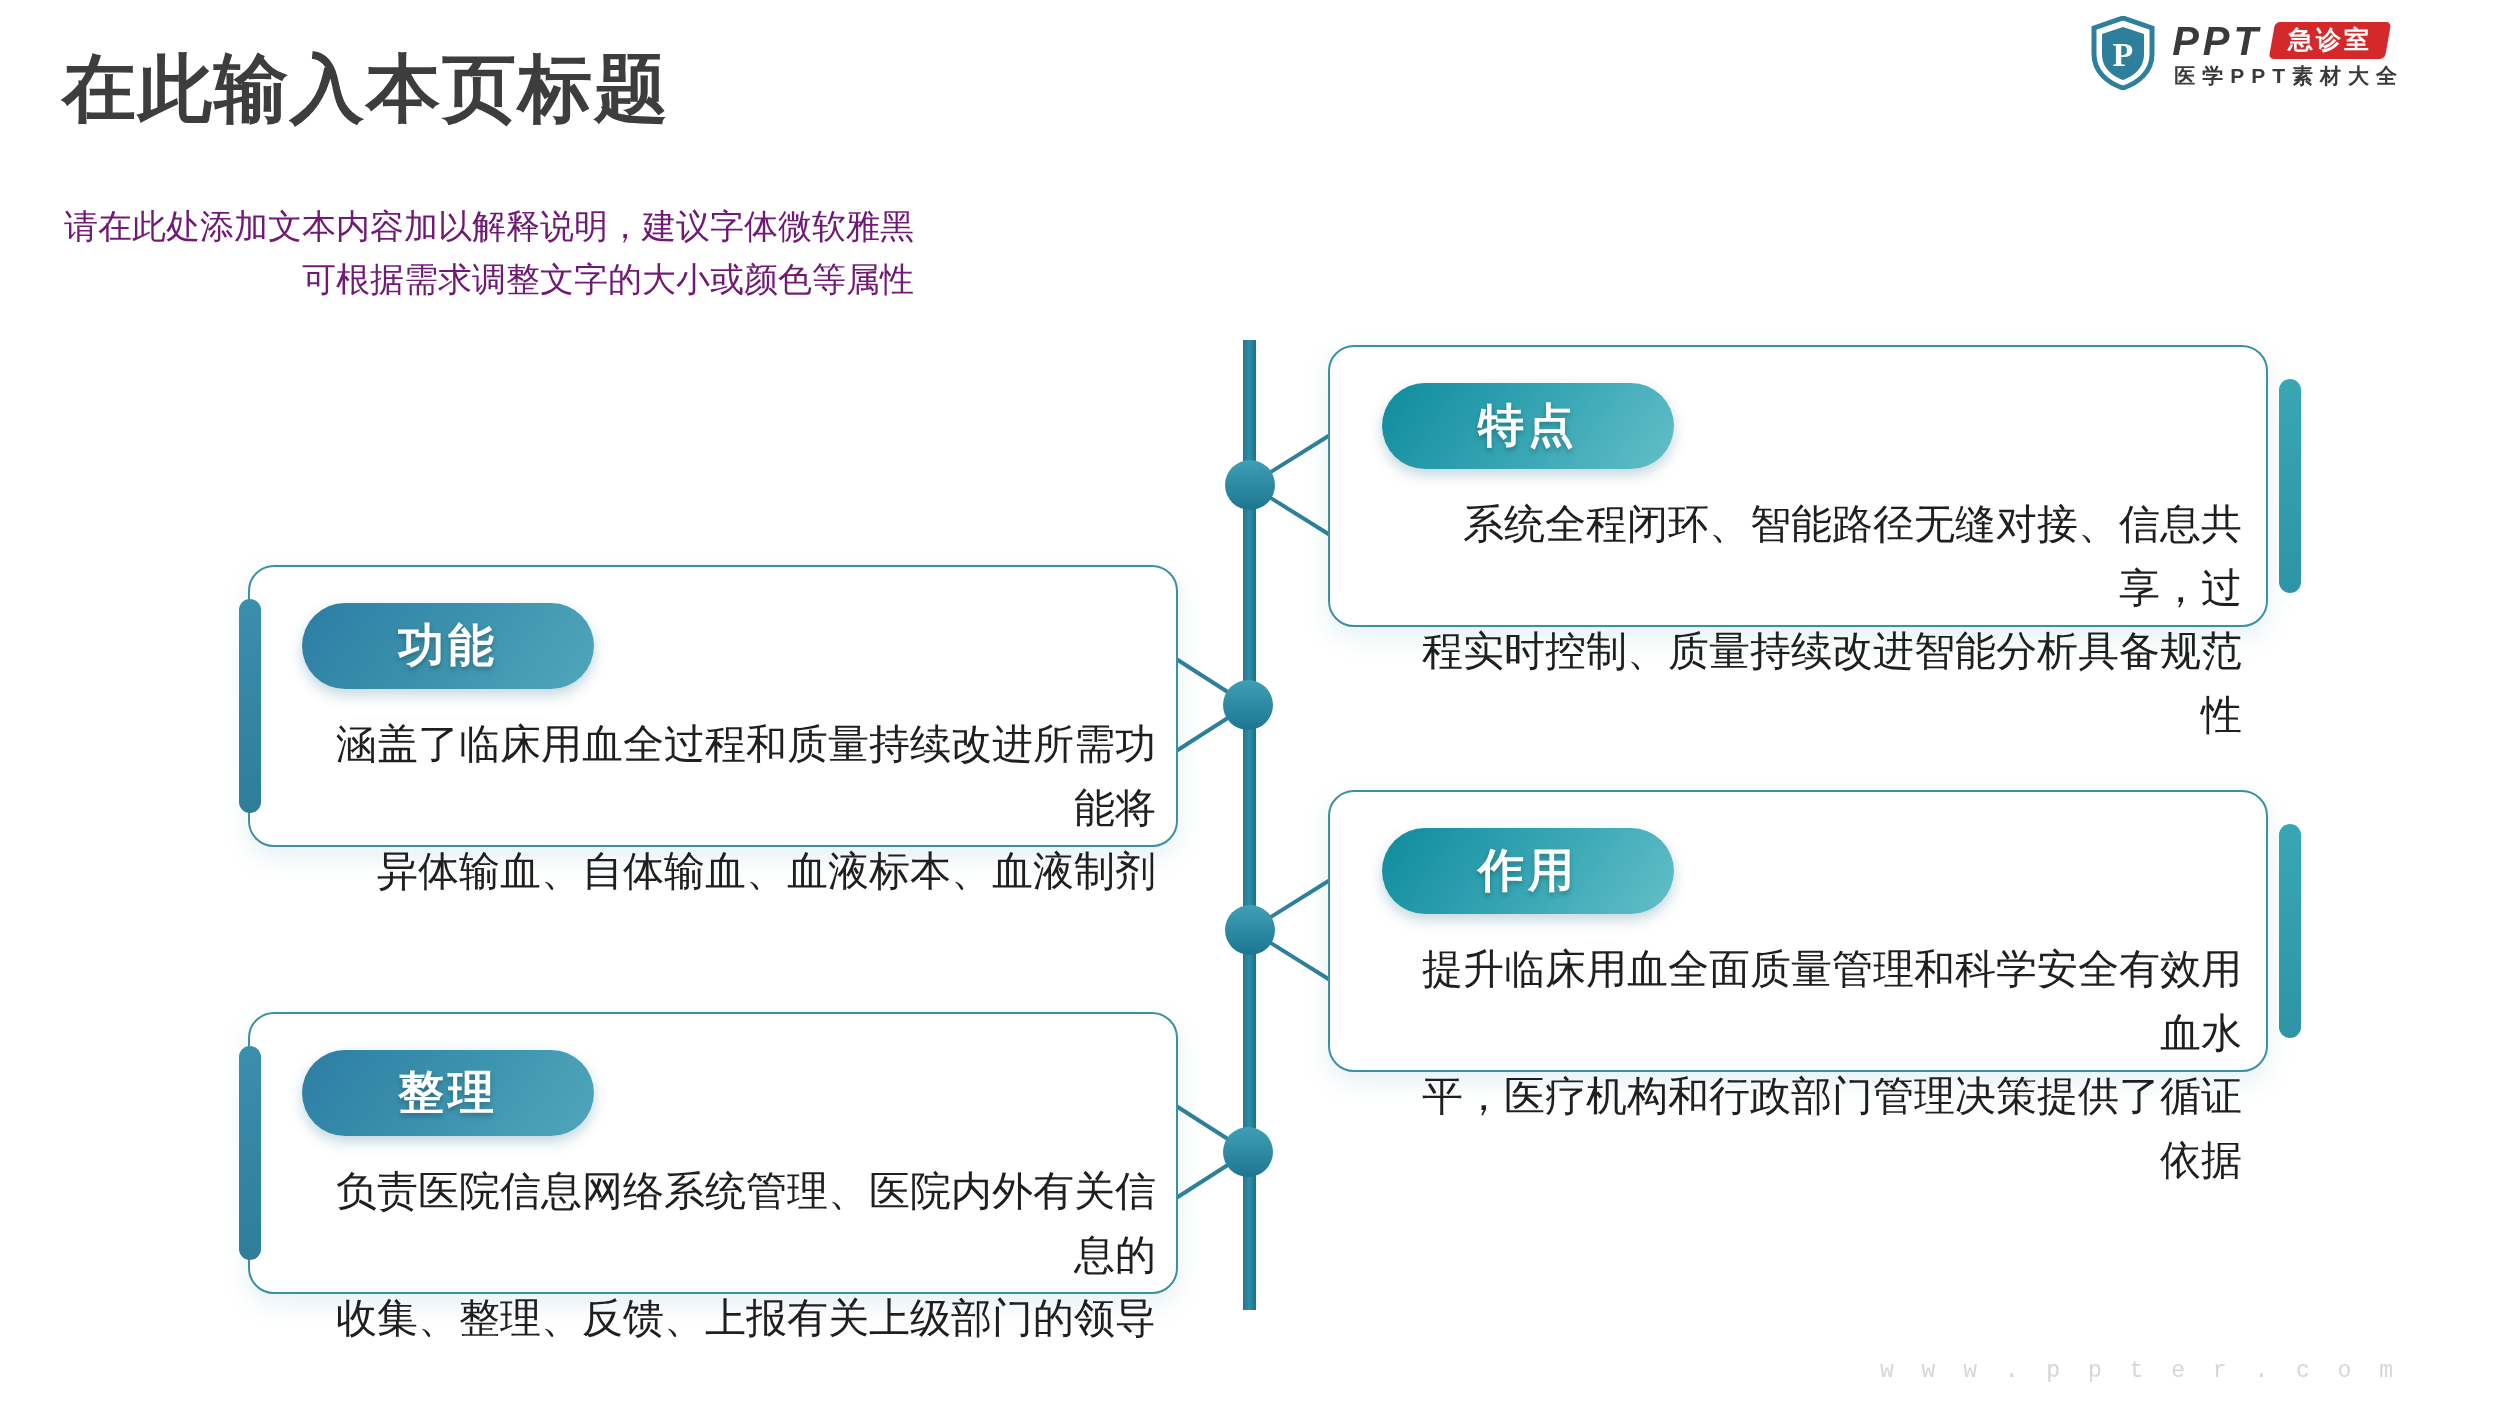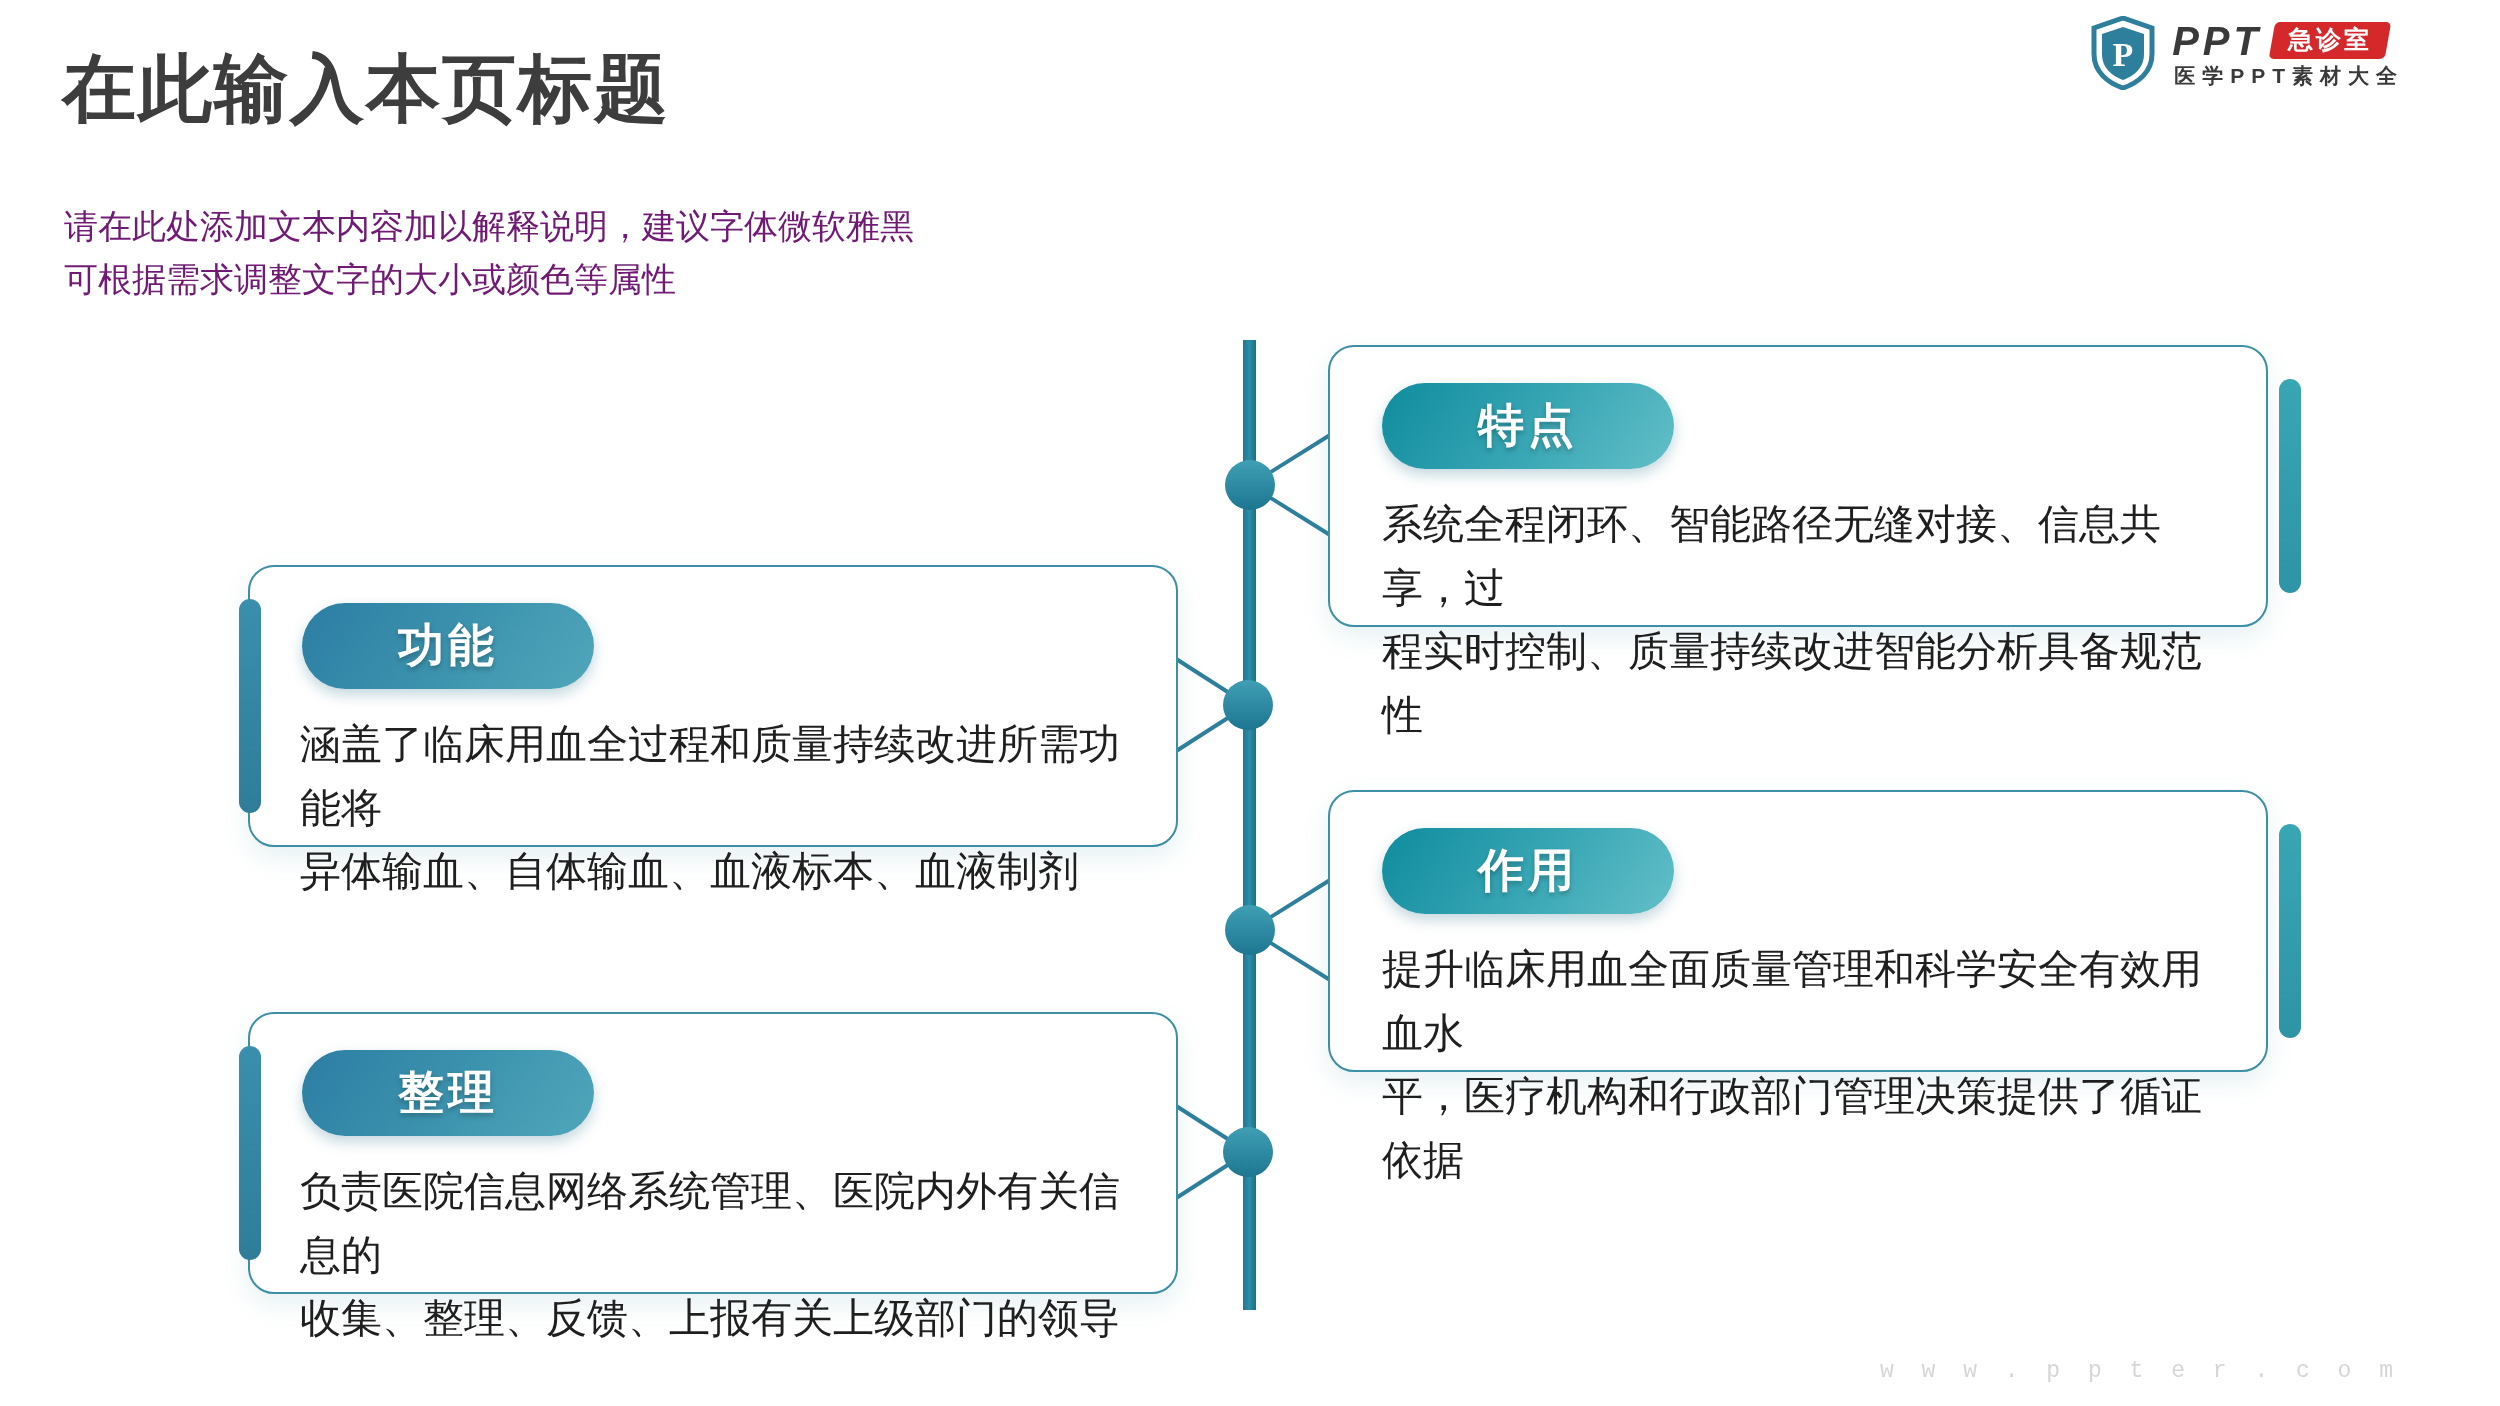--- a/index.html
+++ b/index.html
@@ -1,21 +1,21 @@
 <!DOCTYPE html>
 <html><head>
 <meta charset="utf-8">
 <style>
   html,body{margin:0;padding:0;background:#ffffff;}
   body{
     width:2500px;height:1406px;position:relative;overflow:hidden;
     font-family:"Liberation Sans","DejaVu Sans",sans-serif;
     background:#ffffff;
   }
-  .stage{position:absolute;inset:0;width:2448px;height:1406px;}
+  .stage{position:absolute;inset:0;width:2448px;height:1406px;text-align:right;}
 
   
   .page-title{
     position:absolute;left:62px;top:52px;
     font-size:74px;line-height:1;font-weight:bold;color:#3d3d3d;
     letter-spacing:2px;white-space:nowrap;
   }
   .page-subtitle{
     position:absolute;left:64px;top:200px;
     font-size:34px;line-height:1.55;color:#701a75;white-space:pre-line;

